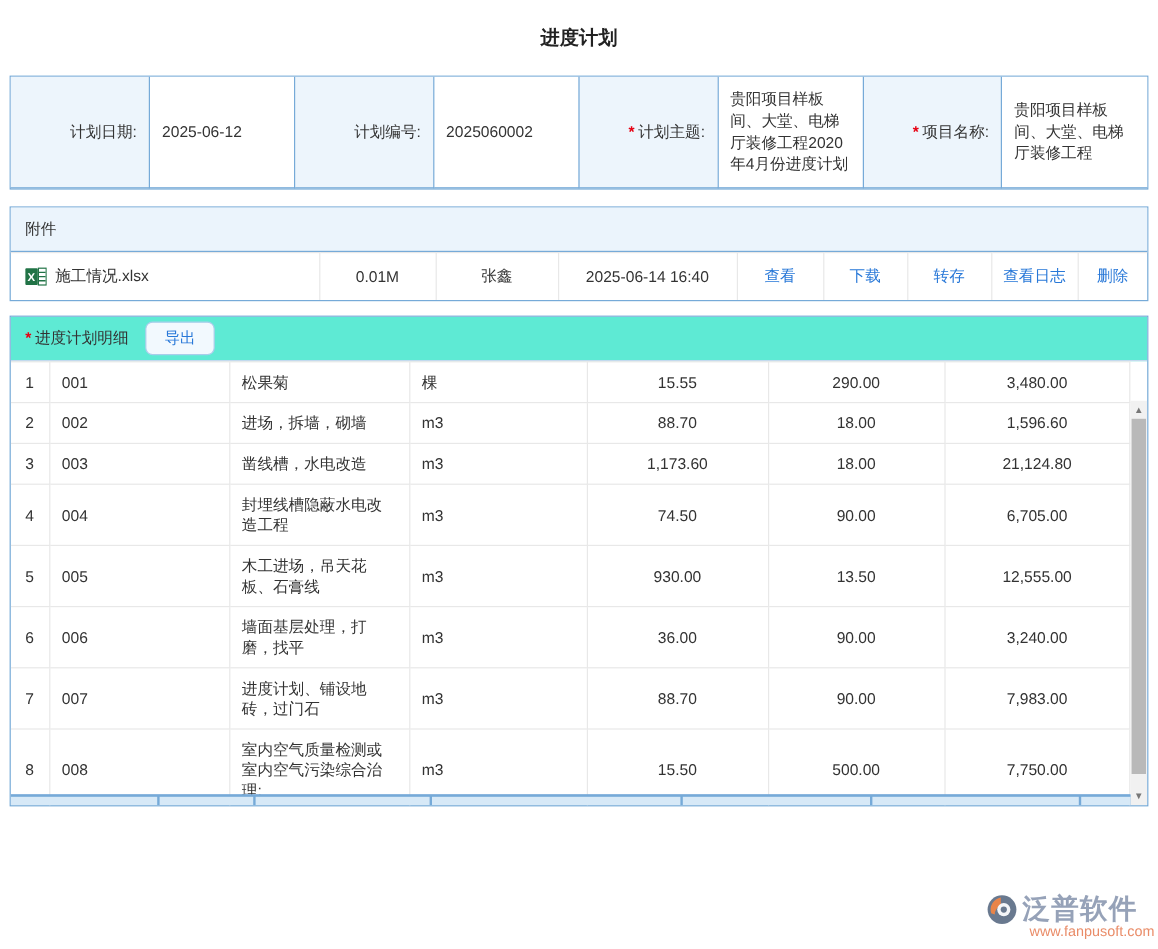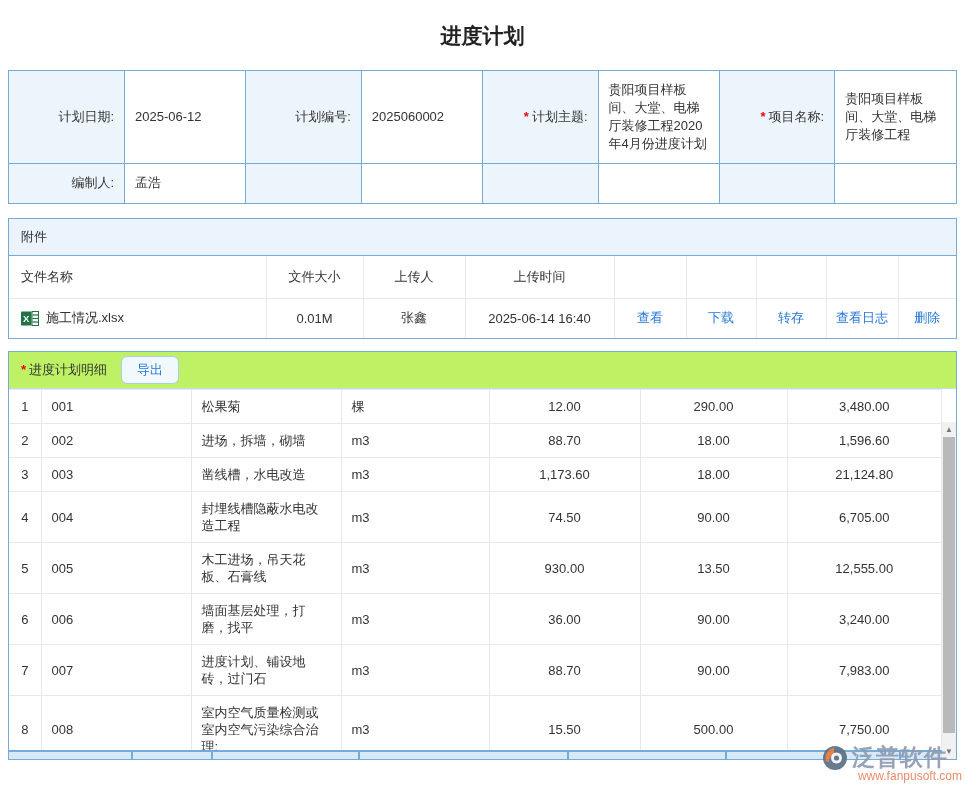--- a/index.html
+++ b/index.html
@@ -1,19 +1,19 @@
 <!DOCTYPE html>
 <html><head>
 <meta charset="utf-8">
 <style>
   * { margin:0; padding:0; box-sizing:border-box; }
   html,body { width:965px; height:791px; overflow:hidden; background:#fff;
     font-family:"Liberation Sans","DejaVu Sans",sans-serif; color:#333; font-size:13px; }
 
-  .page-title { text-align:center; padding:22px 0 20px; font-size:21px; font-weight:bold; color:#222; }
+  .page-title { text-align:center; padding:22px 0 20px; font-size:16px; font-weight:bold; color:#222; }
 
   .panel { margin:0 8px; border:1px solid #76aad8; background:#fff; }
   .section-hdr { background:#ebf4fc; border-bottom:1px solid #76aad8; padding:9px 12px; color:#333; }
 
   
   table.info { width:100%; border-collapse:collapse; table-layout:fixed; }
   table.info td { border:1px solid #76aad8; padding:6px 10px; line-height:18px; vertical-align:middle; }
   table.info td.lbl { background:#edf5fc; text-align:right; width:12.2%; }
   table.info td.val { background:#fff; text-align:left; width:12.8%; }
   table.info tr.r1 td { height:92px; }
@@ -33,21 +33,21 @@
   table.att th:first-child, table.att td:first-child { border-left:none; text-align:left; padding-left:12px; }
   table.att th:last-child, table.att td:last-child { border-right:none; }
   table.att tr:first-child th { border-top:none; }
   table.att tr:last-child td { border-bottom:none; }
   .center { text-align:center; }
   a.op { color:#2878d8; cursor:pointer; }
   .filecell { display:flex; align-items:center; gap:7px; }
 
   
   .detail-panel { height:409px; position:relative; overflow:hidden; }
-  .detail-bar { background:#bef264; border-bottom:1px solid #c3daee; padding:6px 12px; display:flex; align-items:center; gap:14px; height:37px; }
+  .detail-bar { background:#5eead4; border-bottom:1px solid #c3daee; padding:6px 12px; display:flex; align-items:center; gap:14px; height:37px; }
   .btn-export { background:#f2f9fe; border:1px solid #a9cdea; color:#2878d8; border-radius:6px;
     padding:4px 15px; font-size:13px; cursor:pointer; font-family:inherit; }
 
   table.det { width:calc(100% - 14px); border-collapse:collapse; table-layout:fixed; }
   table.det th, table.det td { border:1px solid #e8e8e8; font-weight:normal; padding:8px 10px; line-height:17px; }
   table.det th { height:33px; padding:4px 6px; text-align:center; }
   table.det th:first-child, table.det td:first-child { border-left:none; }
   table.det tr:first-child th { border-top:none; }
   table.det td.c { text-align:center; }
   table.det td { vertical-align:middle; }
@@ -82,30 +82,20 @@
     <tbody>
         <tr class="r1">
       <td class="lbl"><span>计划日期:</span></td>
       <td class="val">2025-06-12</td>
       <td class="lbl"><span>计划编号:</span></td>
       <td class="val">2025060002</td>
       <td class="lbl"><span class="req">*</span><span>计划主题:</span></td>
       <td class="val">贵阳项目样板间、大堂、电梯厅装修工程2020年4月份进度计划</td>
       <td class="lbl"><span class="req">*</span><span>项目名称:</span></td>
       <td class="val">贵阳项目样板间、大堂、电梯厅装修工程</td>
-    </tr>
-    <tr class="r2">
-      <td class="lbl"><span>编制人:</span></td>
-      <td class="val">孟浩</td>
-      <td class="lbl"></td>
-      <td class="val"></td>
-      <td class="lbl"></td>
-      <td class="val"></td>
-      <td class="lbl"></td>
-      <td class="val"></td>
     </tr>
   </tbody>
     </table>
 </div>
 
 <div class="gap14"></div>
 
 <div class="panel">
   <div class="section-hdr">附件</div>
   <table class="att">
@@ -114,31 +104,20 @@
         <col style="width:97px">
         <col style="width:102px">
         <col style="width:149px">
       <col style="width:72px">
         <col style="width:70px">
         <col style="width:70px">
         <col style="width:72px">
         <col>
     </colgroup>
     <tbody>
-        <tr>
-      <th>文件名称</th>
-      <th class="center">文件大小</th>
-      <th class="center">上传人</th>
-      <th class="center">上传时间</th>
-      <th></th>
-      <th></th>
-      <th></th>
-      <th></th>
-      <th></th>
-    </tr>
     <tr>
       <td>
         <span class="filecell">
           <span style="display:inline-flex;">
             <svg width="18" height="17" viewBox="0 0 18 17">
               <rect x="0" y="1.5" width="10.5" height="14" rx="1" fill="#217346"></rect>
               <text x="5.2" y="12" fill="#fff" font-size="9.5" font-weight="bold" text-anchor="middle" font-family="Liberation Sans, sans-serif">X</text>
               <rect x="11" y="1.5" width="6.5" height="14" fill="#fff" stroke="#217346" stroke-width="1"></rect>
               <g stroke="#217346" stroke-width="1.2">
                 <line x1="11.5" y1="5" x2="17" y2="5"></line>
@@ -180,21 +159,21 @@
       <col style="width:151px">
         <col style="width:147px">
         <col>
     </colgroup>
     <tbody>
     <tr>
       <td class="c">1</td>
       <td>001</td>
       <td>松果菊</td>
       <td>棵</td>
-      <td class="c">12.00</td>
+      <td class="c">15.55</td>
       <td class="c">290.00</td>
       <td class="c">3,480.00</td>
     </tr>
     <tr>
       <td class="c">2</td>
       <td>002</td>
       <td>进场，拆墙，砌墙</td>
       <td>m3</td>
       <td class="c">88.70</td>
       <td class="c">18.00</td>

